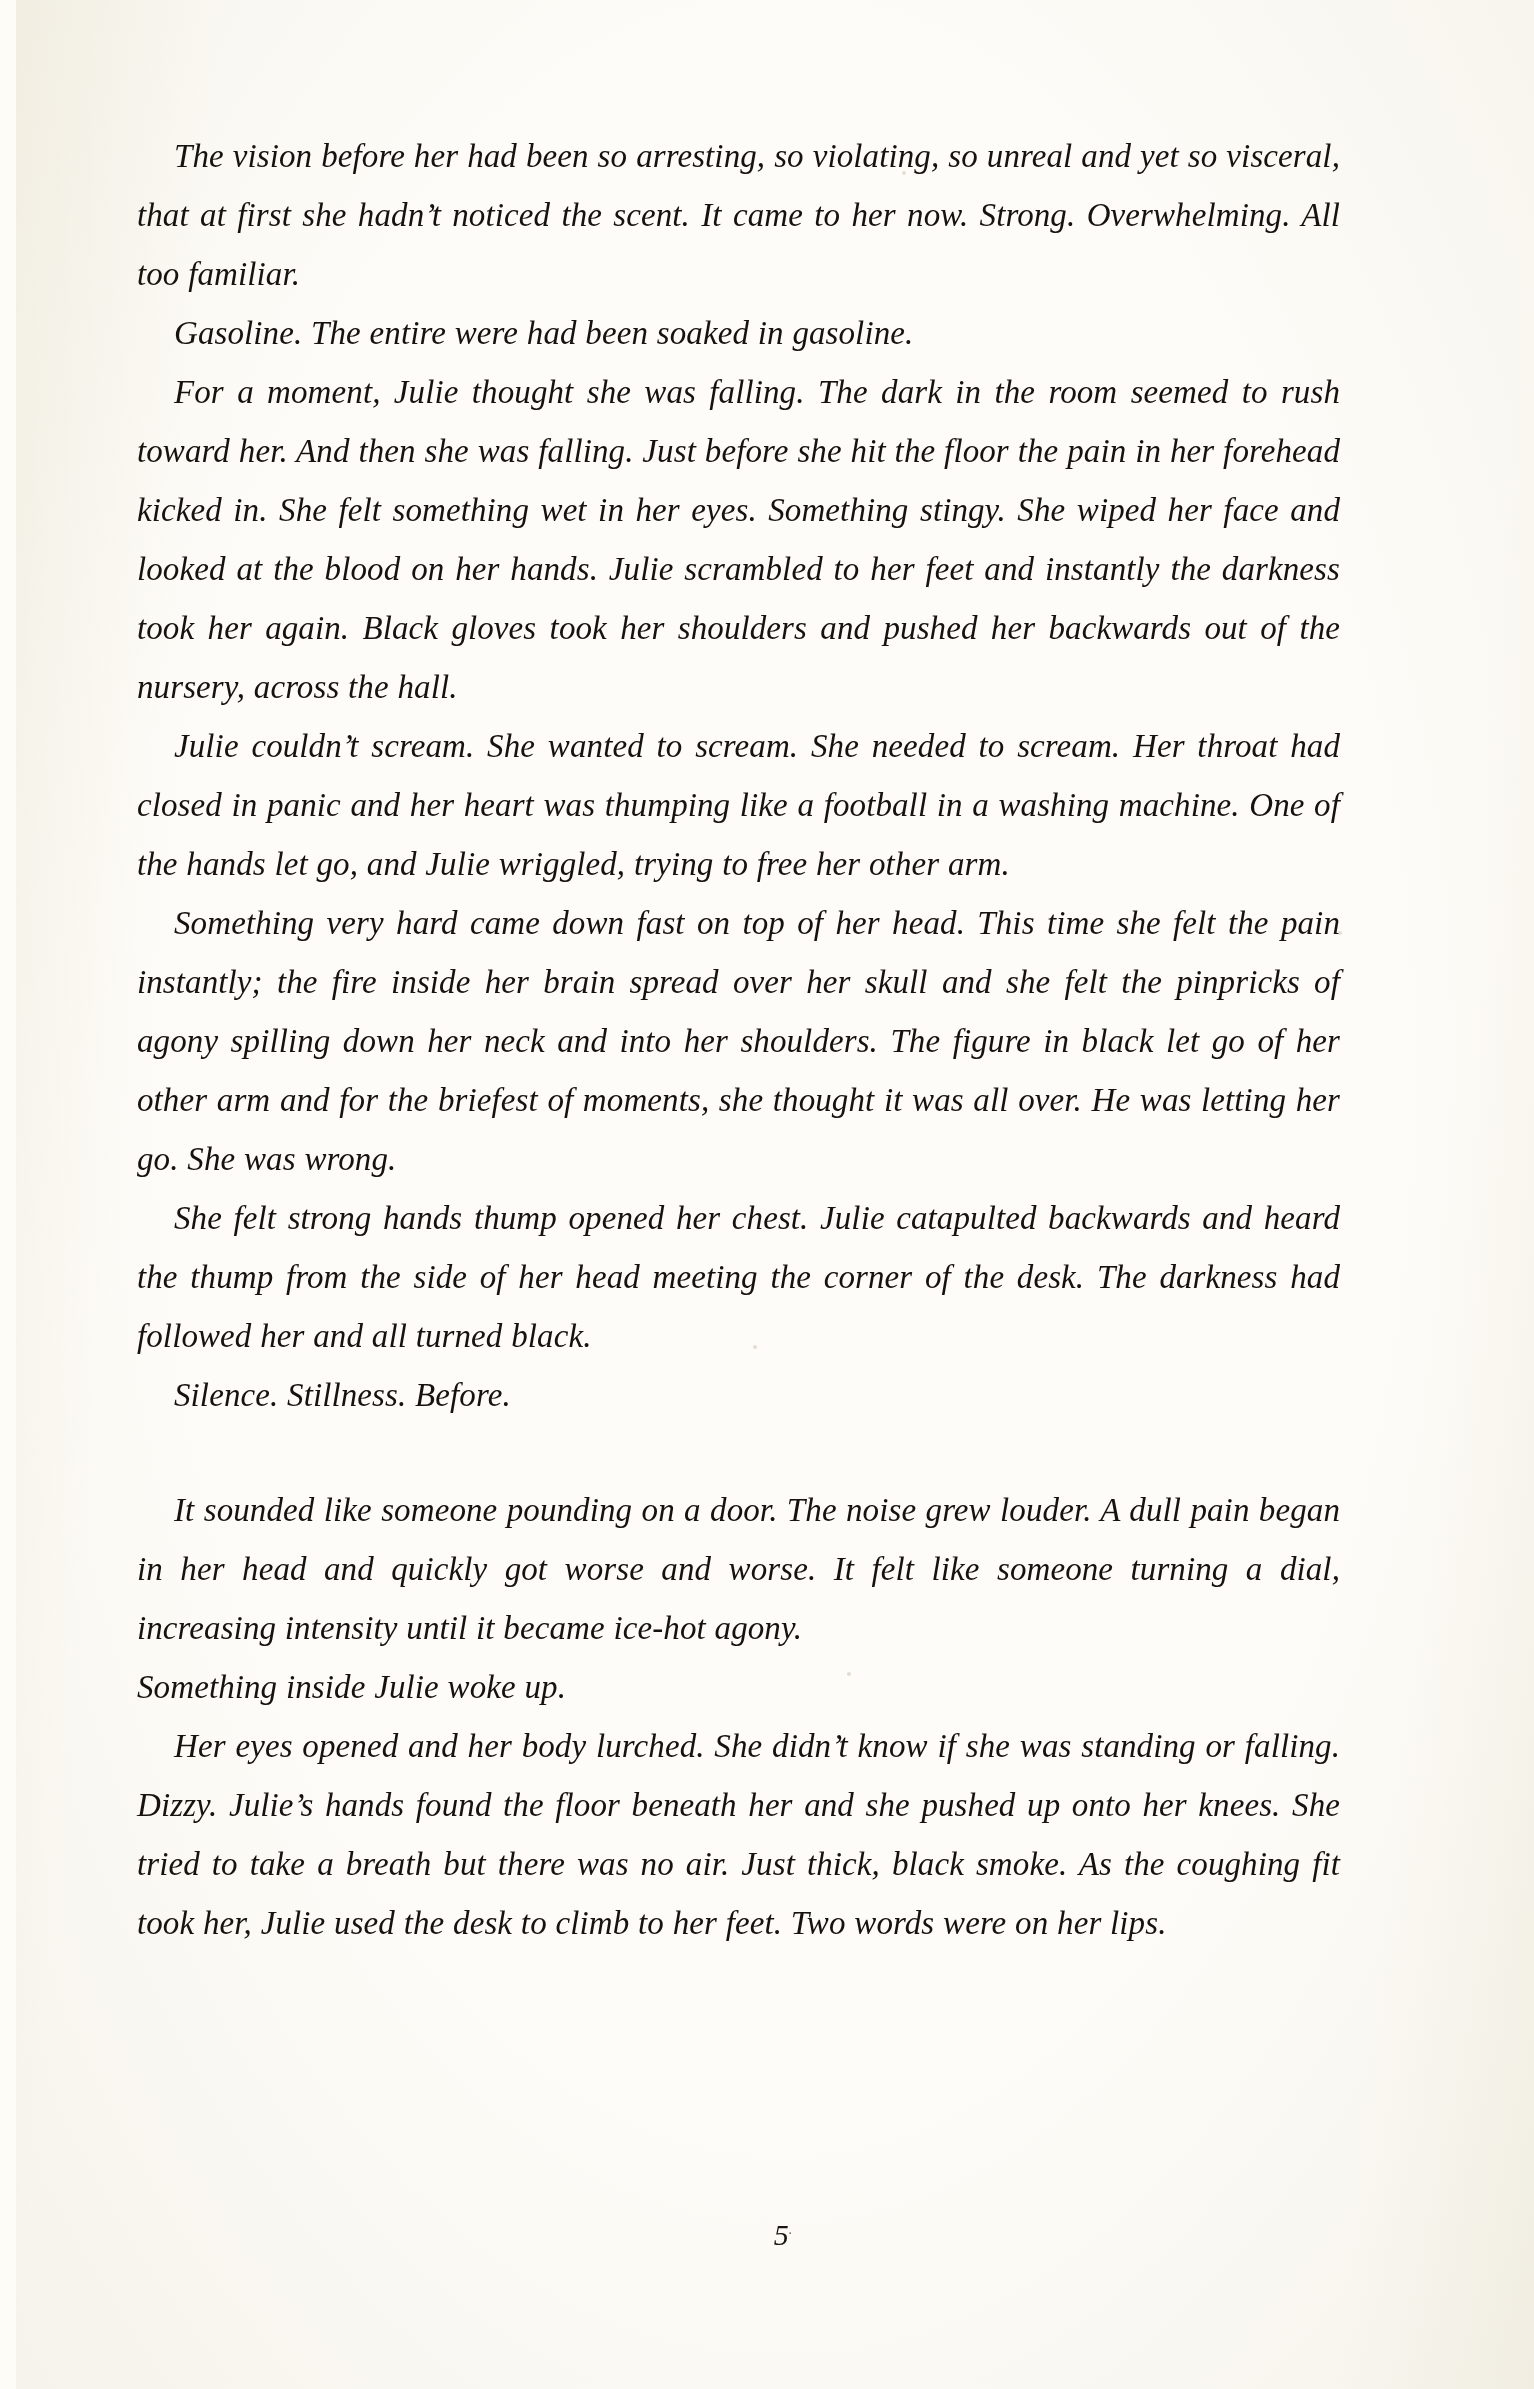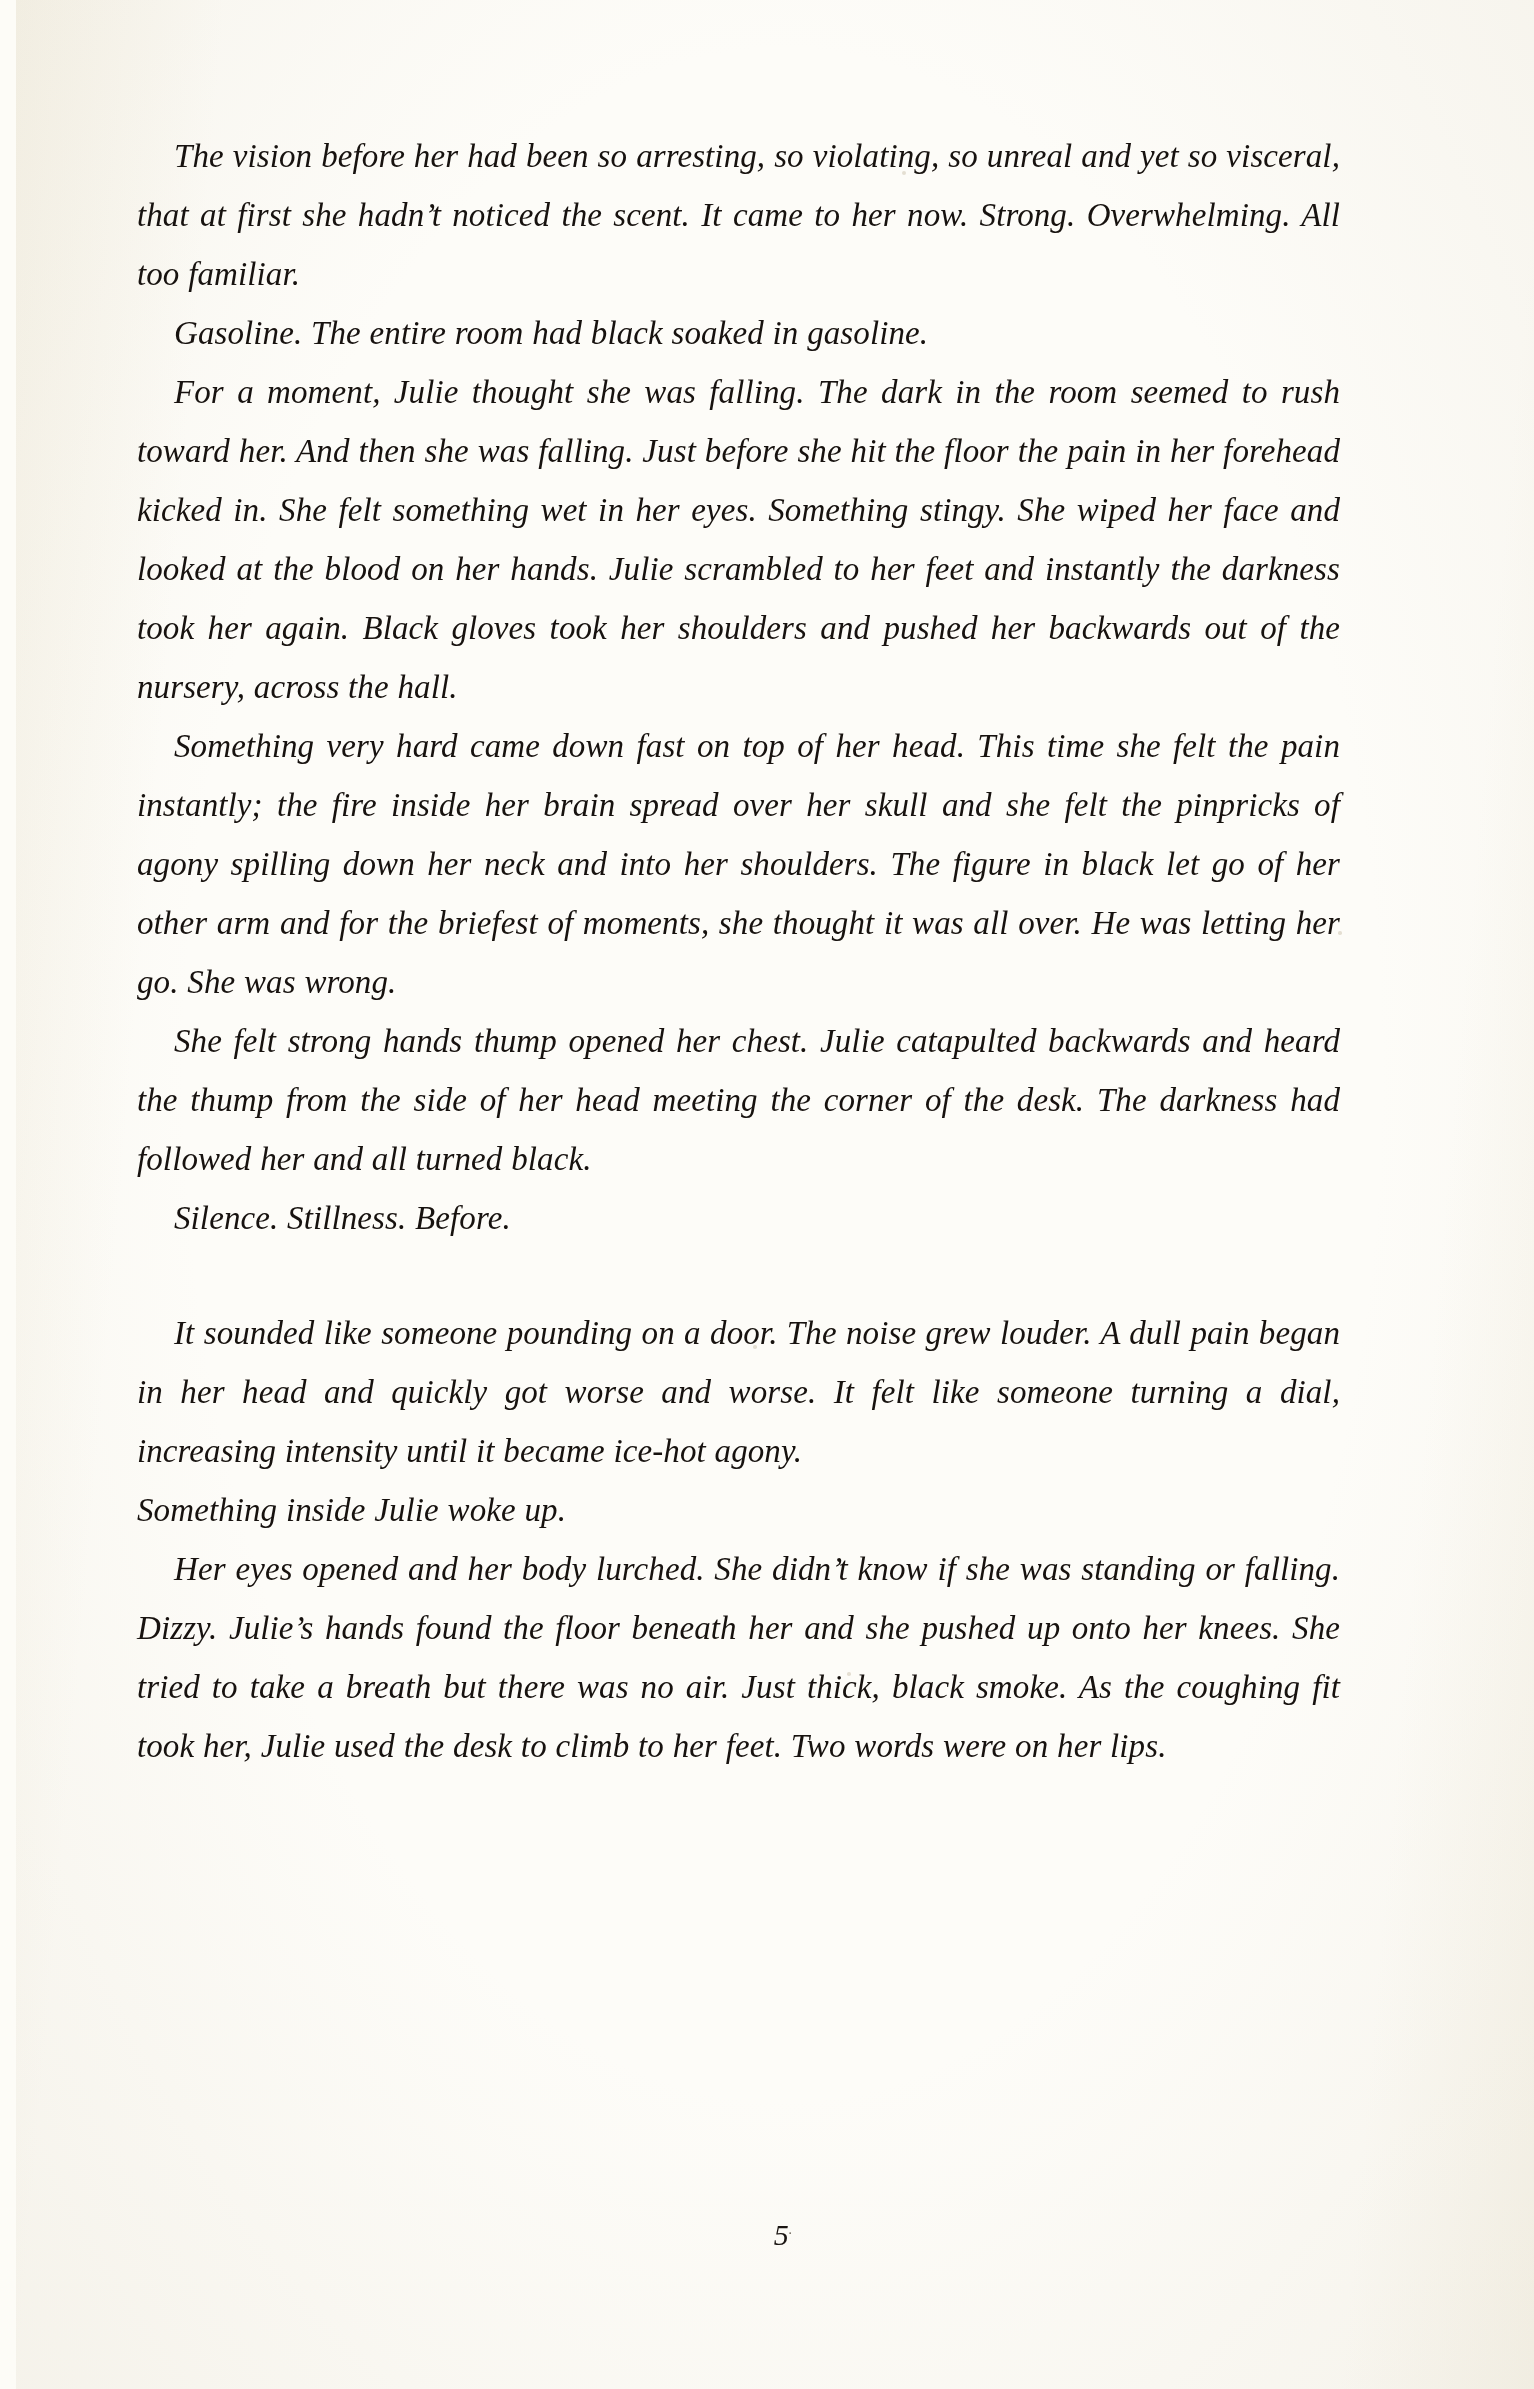--- a/index.html
+++ b/index.html
@@ -88,22 +88,23 @@
 <div class="page">
   <div class="paper-tone"></div>
 
   <div class="speck" style="left:886px; top:171px; width:4.4px; height:4.4px;"></div>
   <div class="speck" style="left:1322px; top:931px; width:3.5px; height:3.5px;"></div>
   <div class="speck" style="left:737px; top:1345px; width:3.5px; height:3.5px;"></div>
   <div class="speck" style="left:831px; top:1672px; width:3.5px; height:3.5px;"></div>
 
   <div class="text-column">
     <p class="body-par indent">The vision before her had been so arresting, so violating, so unreal and yet so visceral, that at first she hadn’t noticed the scent. It came to her now. Strong. Overwhelming. All too familiar.</p>
-    <p class="body-par indent">Gasoline. The entire room had black soaked in gasoline.</p>
+    <p class="body-par indent">Gasoline. The entire were had been soaked in gasoline.</p>
     <p class="body-par indent">For a moment, Julie thought she was falling. The dark in the room seemed to rush toward her. And then she was falling. Just before she hit the floor the pain in her forehead kicked in. She felt something wet in her eyes. Something stingy. She wiped her face and looked at the blood on her hands. Julie scrambled to her feet and instantly the darkness took her again. Black gloves took her shoulders and pushed her backwards out of the nursery, across the hall.</p>
+    <p class="body-par indent">Julie couldn’t scream. She wanted to scream. She needed to scream. Her throat had closed in panic and her heart was thumping like a football in a washing machine. One of the hands let go, and Julie wriggled, trying to free her other arm.</p>
     <p class="body-par indent">Something very hard came down fast on top of her head. This time she felt the pain instantly; the fire inside her brain spread over her skull and she felt the pinpricks of agony spilling down her neck and into her shoulders. The figure in black let go of her other arm and for the briefest of moments, she thought it was all over. He was letting her go. She was wrong.</p>
     <p class="body-par indent">She felt strong hands thump opened her chest. Julie catapulted backwards and heard the thump from the side of her head meeting the corner of the desk. The darkness had followed her and all turned black.</p>
     <p class="body-par indent">Silence. Stillness. Before.</p>
     <div class="gap-break"></div>
     <p class="body-par indent">It sounded like someone pounding on a door. The noise grew louder. A dull pain began in her head and quickly got worse and worse. It felt like someone turning a dial, increasing intensity until it became ice-hot agony.</p>
     <p class="body-par no-indent">Something inside Julie woke up.</p>
     <p class="body-par indent">Her eyes opened and her body lurched. She didn’t know if she was standing or falling. Dizzy. Julie’s hands found the floor beneath her and she pushed up onto her knees. She tried to take a breath but there was no air. Just thick, black smoke. As the coughing fit took her, Julie used the desk to climb to her feet. Two words were on her lips.</p>
   </div>
 
   <div class="page-number"><span>5</span><span class="dot">.</span></div>

